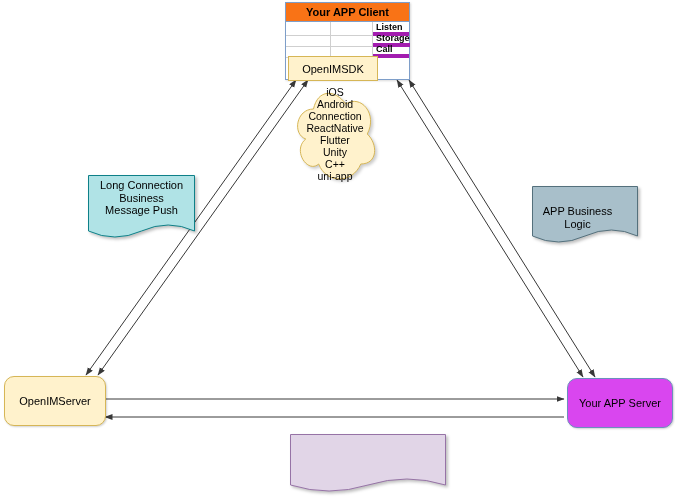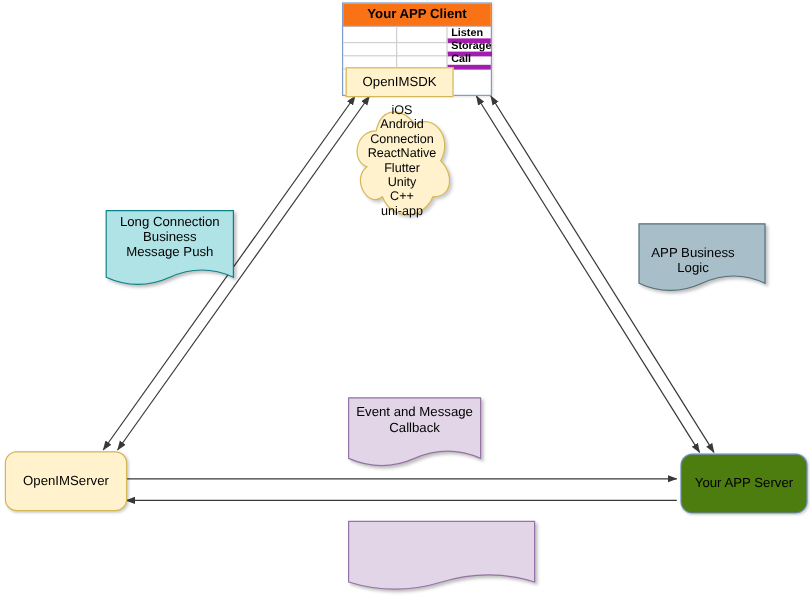--- a/index.html
+++ b/index.html
@@ -5,21 +5,21 @@
   html,body{margin:0;padding:0;}
   body{font-family:"Liberation Sans",sans-serif;background:#ffffff;color:#000;}
   #canvas{position:relative;width:675px;height:500px;background:#ffffff;overflow:hidden;}
   #connectors{position:absolute;left:0;top:0;width:675px;height:500px;}
   #connectors line{stroke:#383838;stroke-width:1;}
 
   
   .server-node{position:absolute;border-radius:10px;display:flex;align-items:center;justify-content:center;
     font-size:11px;text-align:right;box-shadow:1px 1px 2px rgba(0,0,0,0.18);}
   #openim-server{left:4px;top:376px;width:100px;height:48px;background:#fff2cc;border:1px solid #d6b656;}
-  #app-server{left:567px;top:378px;width:104px;height:48px;background:#4d7c0f;border:1px solid #6c8ebf;}
+  #app-server{left:567px;top:378px;width:104px;height:48px;background:#d946ef;border:1px solid #6c8ebf;}
 
   
   #client-box{position:absolute;left:285px;top:2px;width:123px;height:76px;background:#fff;
     border:1px solid #7e9ec9;box-shadow:1px 1px 2px rgba(0,0,0,0.15);}
   #client-header{height:18px;background:#f97316;border-bottom:1px solid #7e9ec9;
     font-weight:bold;font-size:11px;text-align:center;line-height:18px;}
   .crow{display:grid;grid-template-columns:45px 42px 1fr;height:11px;}
   .crow .c1,.crow .c2{border-right:1px solid #cfcfcf;border-bottom:1px solid #cfcfcf;}
   .crow .c3{border-bottom:4px solid #a21caf;font-size:9px;line-height:10px;padding-left:3px;white-space:nowrap;font-weight:bold;}
   #sdk-box{position:absolute;left:2px;top:53px;width:88px;height:23px;background:#fff2cc;border:1px solid #d6b656;
@@ -115,29 +115,20 @@
 
   <div class="note" id="note-business-logic">
     <svg width="106" height="62" viewBox="0 0 106 62">
       <path d="M0.5,0.5 L105.5,0.5 L105.5,50 Q79.5,38 53,50 Q26.5,62 0.5,50 Z" fill="#a8bfca" stroke="#54707c"></path>
     </svg>
     <div class="note-text">
       <span>APP Business Logic</span>
     </div>
   </div>
 
-  <div class="note" id="note-event-callback">
-    <svg width="111" height="63" viewBox="0 0 111 63">
-      <path d="M0.5,0.5 L110.5,0.5 L110.5,51 Q83,39 55.5,51 Q28,63 0.5,51 Z" fill="#e1d5e7" stroke="#9673a6"></path>
-    </svg>
-    <div class="note-text">
-      <span>Event and Message</span>
-      <span>Callback</span>
-    </div>
-  </div>
 
   <div class="note" id="note-rest-api">
     <svg width="156" height="63" viewBox="0 0 156 63">
       <path d="M0.5,0.5 L155.5,0.5 L155.5,51 Q117,39 78,51 Q39,63 0.5,51 Z" fill="#e1d5e7" stroke="#9673a6"></path>
     </svg>
   </div>
 
   <div class="server-node" id="openim-server">OpenIMServer</div>
   <div class="server-node" id="app-server">Your APP Server</div>
 

